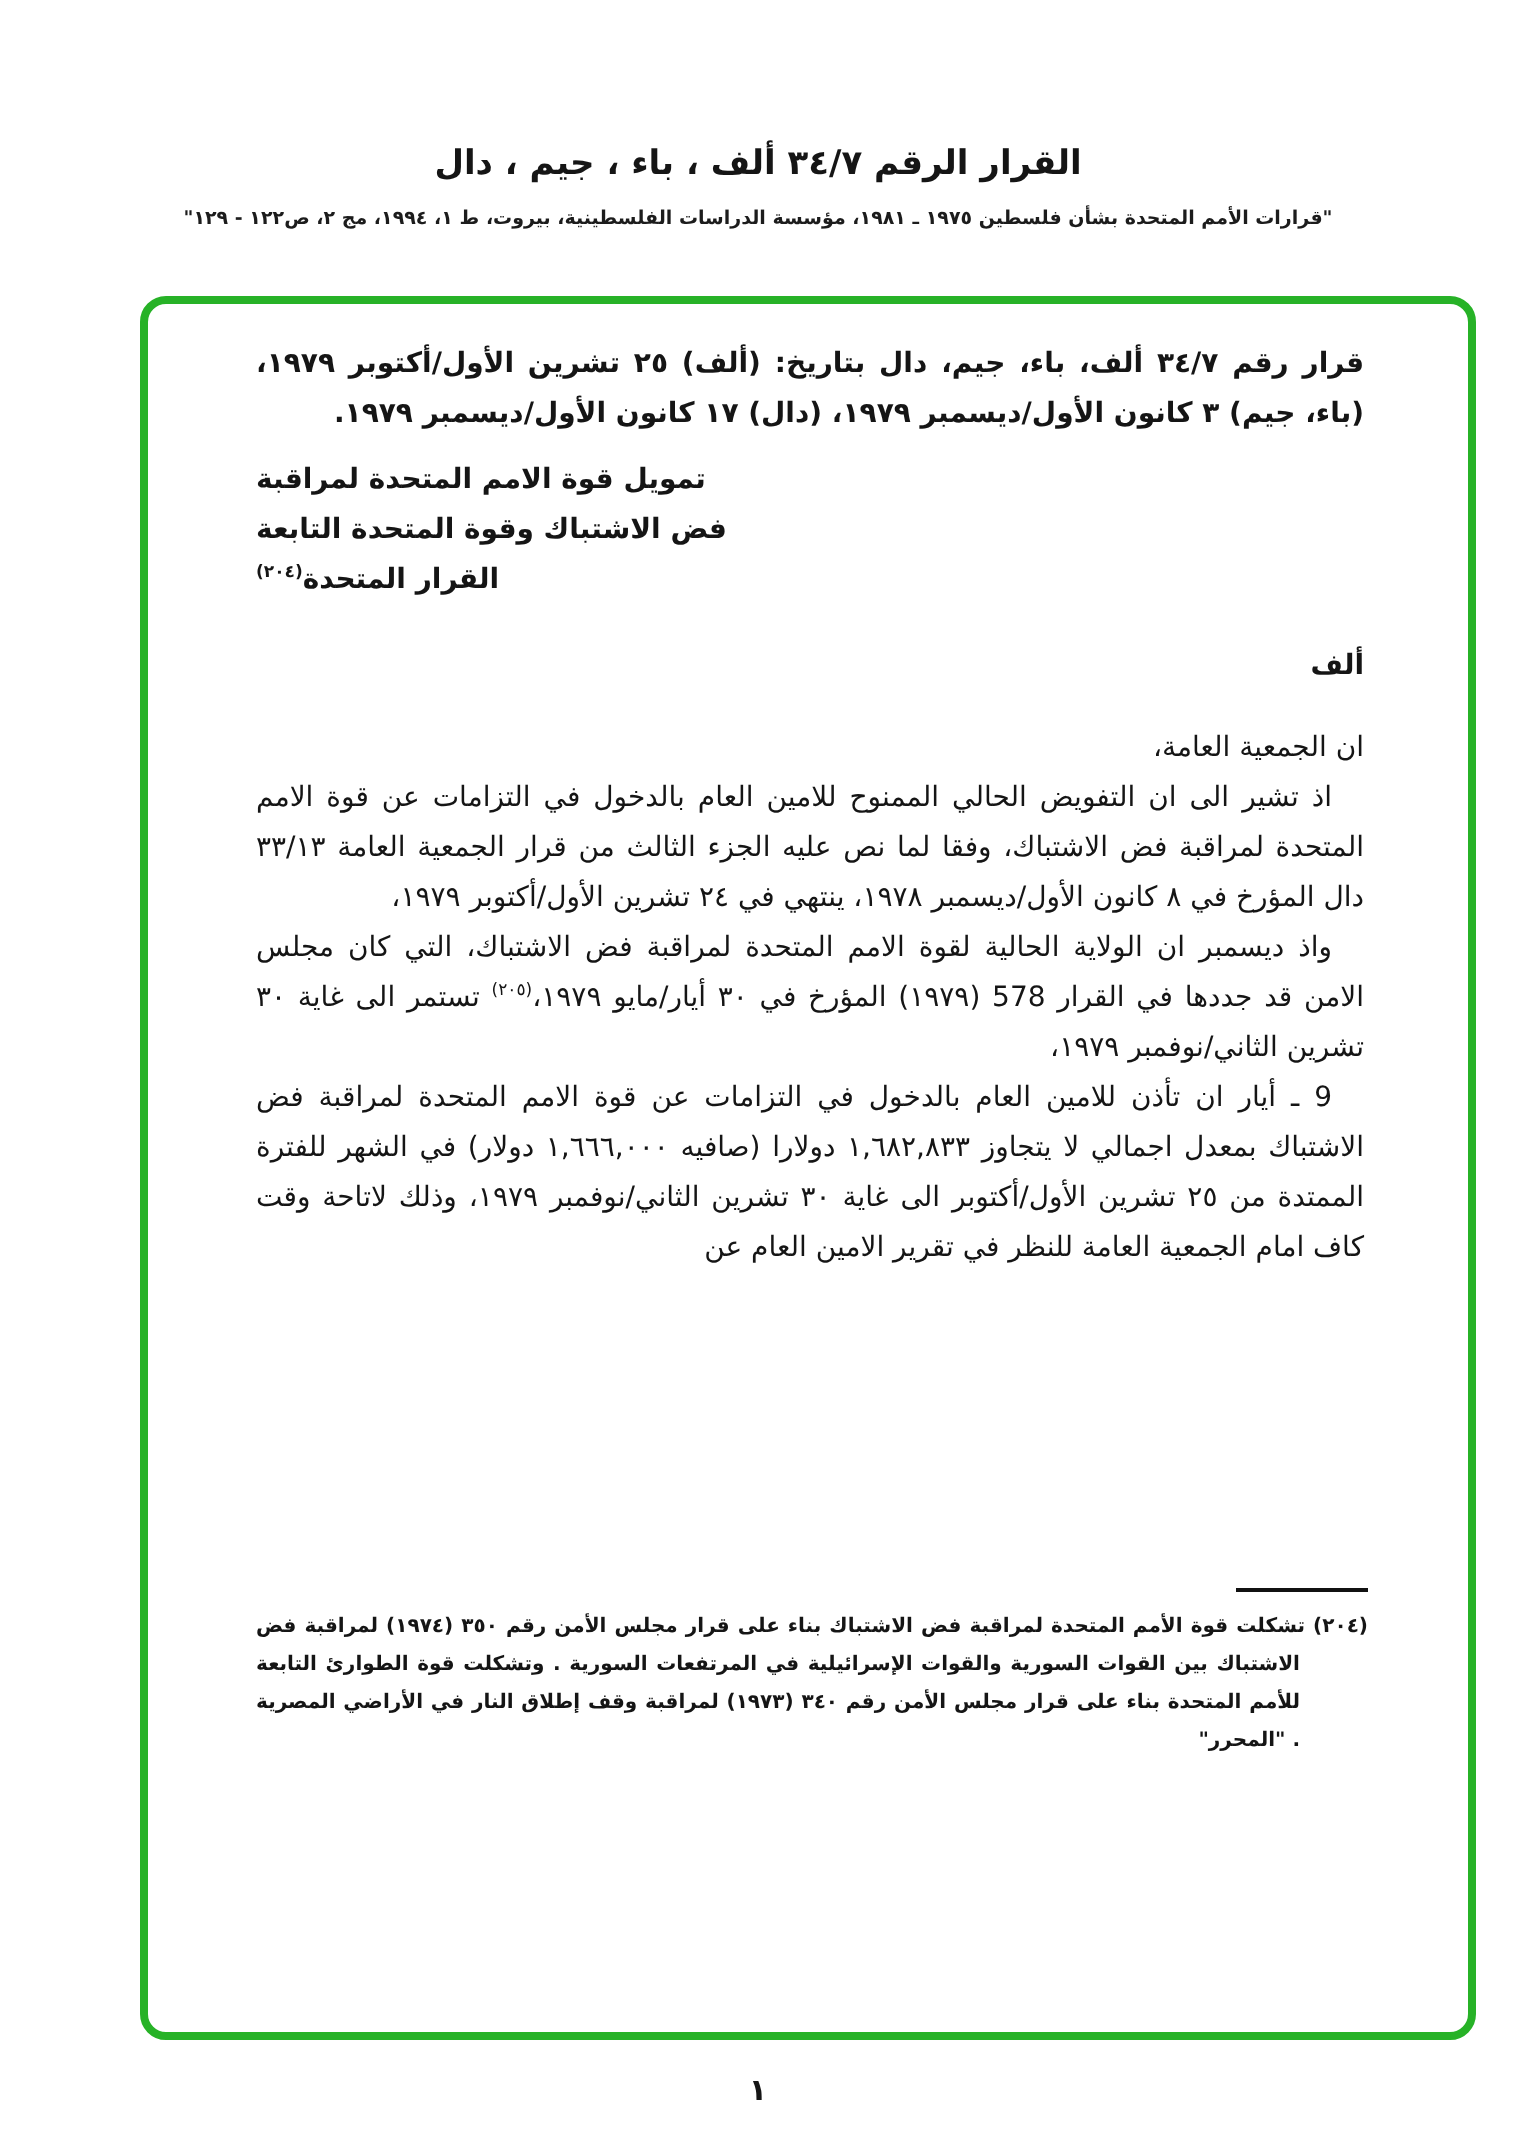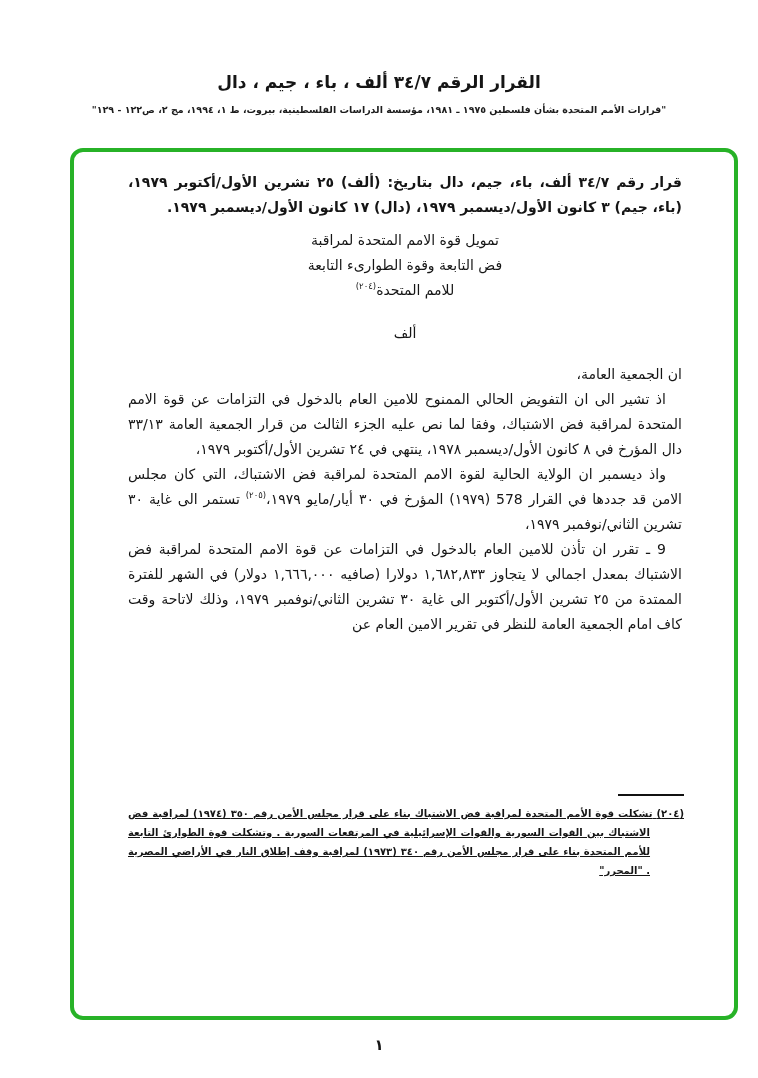--- a/index.html
+++ b/index.html
@@ -28,37 +28,37 @@
     border:4px solid #27b227;
     border-radius:13px;
     padding:18px 52px 0 54px;
     font-size:14px;
     line-height:25px;
     text-align:justify;
     margin-left:26px;
   }
 
   .intro { font-weight:700; margin:0 0 8px; }
-  .heading { text-align:center; font-weight:400; margin-top:6px; text-indent:0; }
-  .section-label { text-align:center; font-weight:400; margin:18px 0 16px; }
+  .heading { text-align:left; font-weight:700; margin-top:6px; text-indent:0; }
+  .section-label { text-align:right; font-weight:700; margin:18px 0 16px; }
   .lead { font-weight:400; margin:0; }
   .para { margin:0; text-indent:16px; }
   b { font-weight:400; }
   sup { font-size:8.5px; vertical-align:super; line-height:0; }
 
   
   .footnotes {
     position:absolute;
     top:642px; right:50px; left:54px;
     font-size:10px; line-height:19px;
     font-weight:700;
     text-align:justify;
   }
   .fn-sep { width:66px; border-top:2px solid #111; margin-bottom:8px; }
-  .fn { margin:0; padding-right:34px; text-indent:-34px;text-decoration:underline; }
+  .fn { margin:0; padding-right:34px; text-indent:-34px; }
 
   .page-number {
     position:absolute; top:1036px; left:0; right:0;
     text-align:center; font-size:15px; font-weight:700;
   }
 </style>
 </head>
 <body>
 
 <div class="page">
@@ -67,33 +67,33 @@
     <div class="header-title">القرار الرقم ٣٤/٧ ألف ، باء ، جيم ، دال</div>
     <div class="header-citation">"قرارات الأمم المتحدة بشأن فلسطين ١٩٧٥ ـ ١٩٨١، مؤسسة الدراسات الفلسطينية، بيروت، ط ١، ١٩٩٤، مج ٢، ص١٢٢ - ١٢٩"</div>
   </div>
 
   <div class="green-box">
 
     <p class="intro">قرار رقم ٣٤/٧ ألف، باء، جيم، دال بتاريخ: (ألف) ٢٥ تشرين الأول/أكتوبر ١٩٧٩، (باء، جيم) ٣ كانون الأول/ديسمبر ١٩٧٩، (دال) ١٧ كانون الأول/ديسمبر ١٩٧٩.</p>
 
     <div class="heading">
       <div>تمويل قوة الامم المتحدة لمراقبة</div>
-      <div>فض التابعة وقوة الطوارىء التابعة</div>
-      <div><span>للامم المتحدة</span><sup>(٢٠٤)</sup></div>
+      <div>فض الاشتباك وقوة المتحدة التابعة</div>
+      <div><span>القرار المتحدة</span><sup>(٢٠٤)</sup></div>
     </div>
 
     <div class="section-label">ألف</div>
 
     <p class="lead">ان الجمعية العامة،</p>
 
     <p class="para"><b>اذ تشير</b><span> الى ان التفويض الحالي الممنوح للامين العام بالدخول في التزامات عن قوة الامم المتحدة لمراقبة فض الاشتباك، وفقا لما نص عليه الجزء الثالث من قرار الجمعية العامة ٣٣/١٣ دال المؤرخ في ٨ كانون الأول/ديسمبر ١٩٧٨، ينتهي في ٢٤ تشرين الأول/أكتوبر ١٩٧٩،</span></p>
 
     <p class="para"><b>واذ ديسمبر</b><span> ان الولاية الحالية لقوة الامم المتحدة لمراقبة فض الاشتباك، التي كان مجلس الامن قد جددها في القرار 578 (١٩٧٩) المؤرخ في ٣٠ أيار/مايو ١٩٧٩،</span><sup>(٢٠٥)</sup><span> تستمر الى غاية ٣٠ تشرين الثاني/نوفمبر ١٩٧٩،</span></p>
 
-    <p class="para"><span>9 ـ </span><b>تقرر</b><span> ان تأذن للامين العام بالدخول في التزامات عن قوة الامم المتحدة لمراقبة فض الاشتباك بمعدل اجمالي لا يتجاوز ١,٦٨٢,٨٣٣ دولارا (صافيه ١,٦٦٦,٠٠٠ دولار) في الشهر للفترة الممتدة من ٢٥ تشرين الأول/أكتوبر الى غاية ٣٠ تشرين الثاني/نوفمبر ١٩٧٩، وذلك لاتاحة وقت كاف امام الجمعية العامة للنظر في تقرير الامين العام عن</span></p>
+    <p class="para"><span>9 ـ </span><b>أيار</b><span> ان تأذن للامين العام بالدخول في التزامات عن قوة الامم المتحدة لمراقبة فض الاشتباك بمعدل اجمالي لا يتجاوز ١,٦٨٢,٨٣٣ دولارا (صافيه ١,٦٦٦,٠٠٠ دولار) في الشهر للفترة الممتدة من ٢٥ تشرين الأول/أكتوبر الى غاية ٣٠ تشرين الثاني/نوفمبر ١٩٧٩، وذلك لاتاحة وقت كاف امام الجمعية العامة للنظر في تقرير الامين العام عن</span></p>
 
     <div class="footnotes">
       <div class="fn-sep"></div>
       <p class="fn"><span class="fn-marker">(٢٠٤)</span> <span>تشكلت قوة الأمم المتحدة لمراقبة فض الاشتباك بناء على قرار مجلس الأمن رقم ٣٥٠ (١٩٧٤) لمراقبة فض الاشتباك بين القوات السورية والقوات الإسرائيلية في المرتفعات السورية . وتشكلت قوة الطوارئ التابعة للأمم المتحدة بناء على قرار مجلس الأمن رقم ٣٤٠ (١٩٧٣) لمراقبة وقف إطلاق النار في الأراضي المصرية . "المحرر"</span></p>
     </div>
 
   </div>
 
   <div class="page-number">١</div>
 

